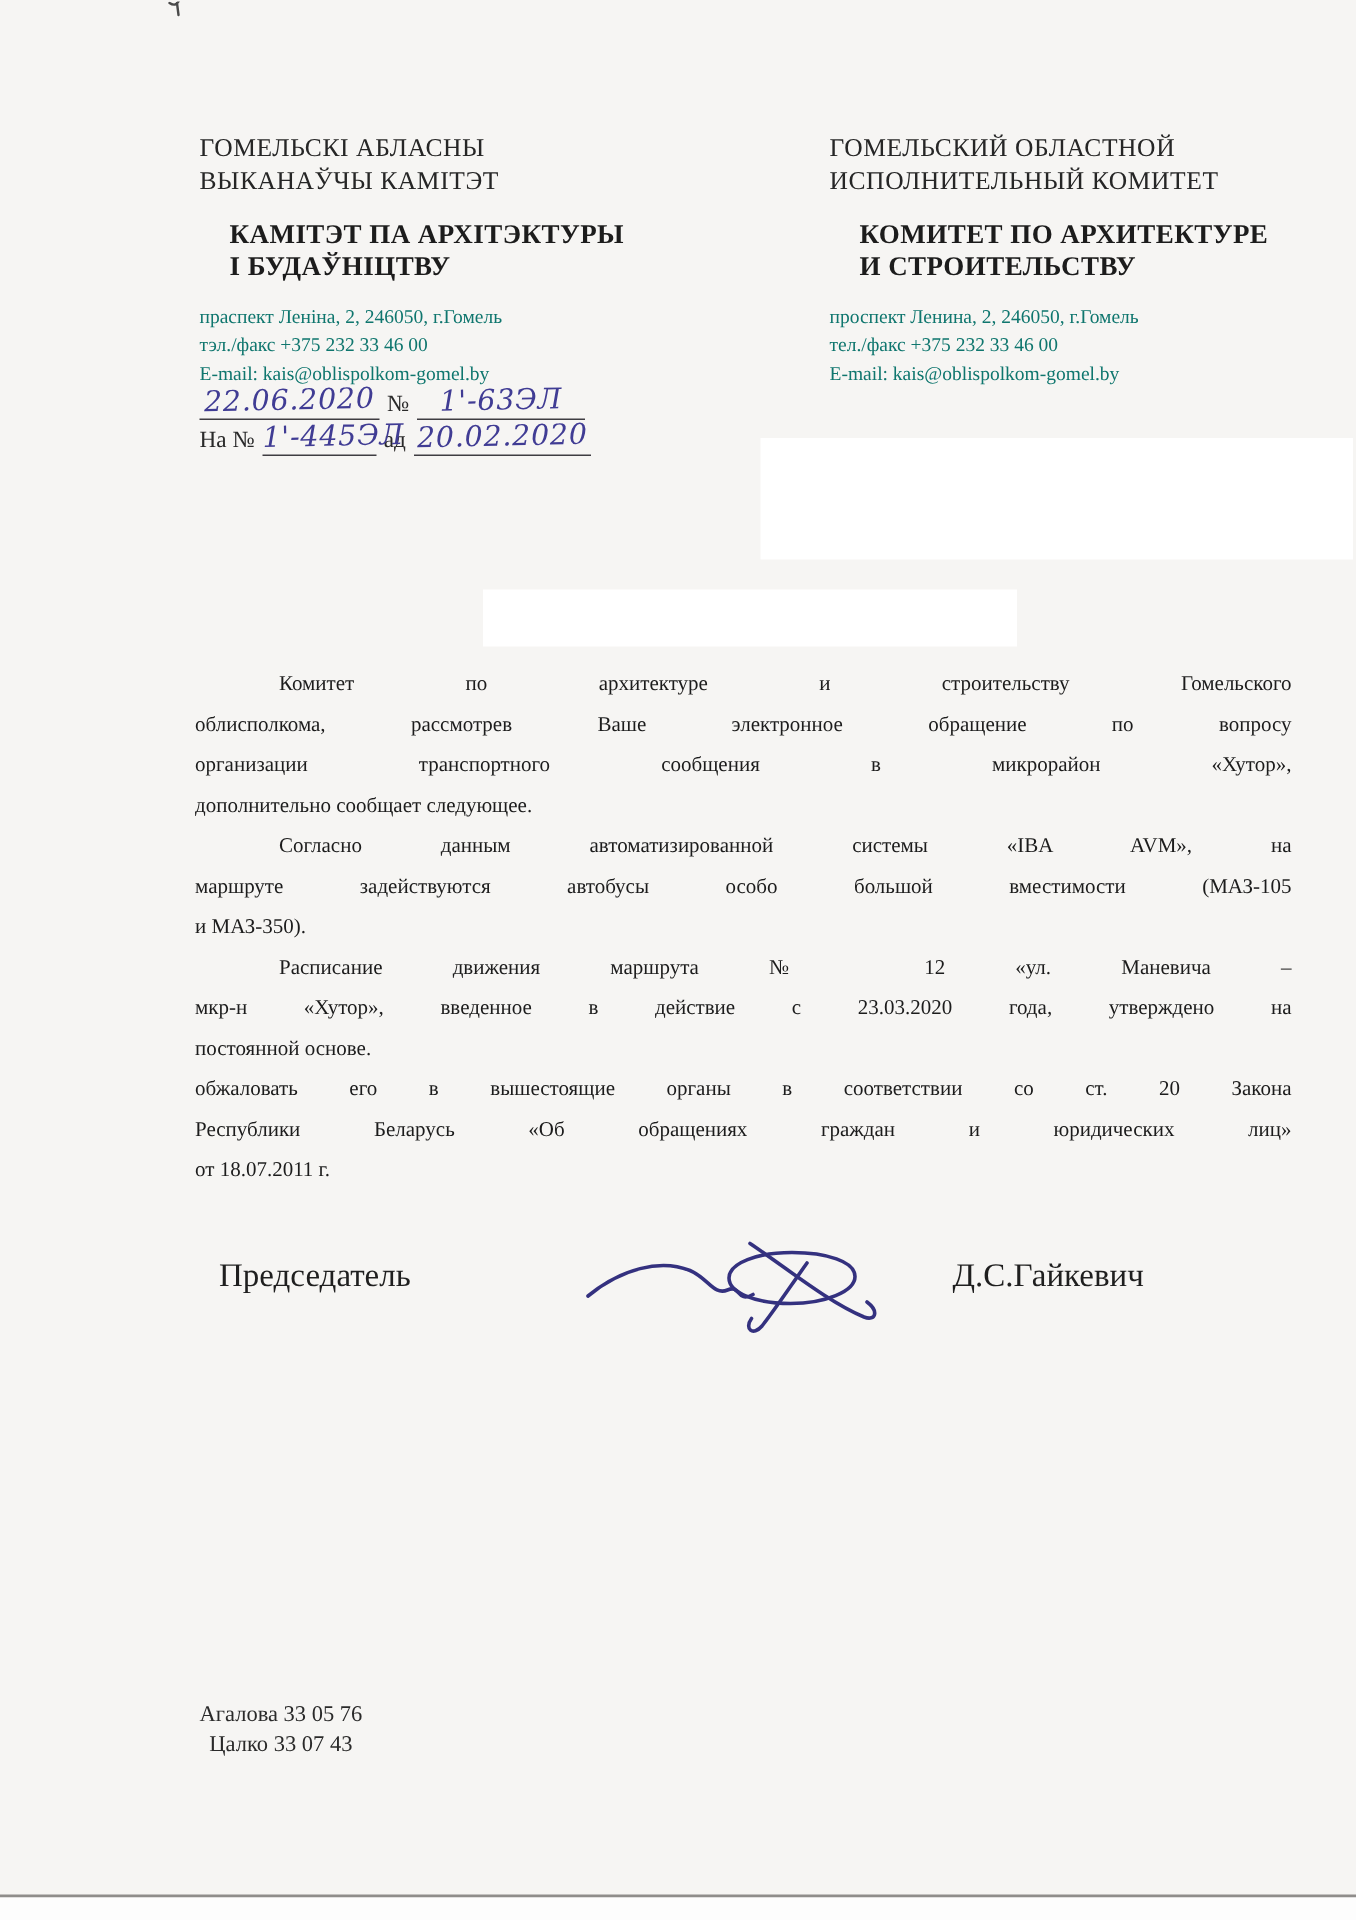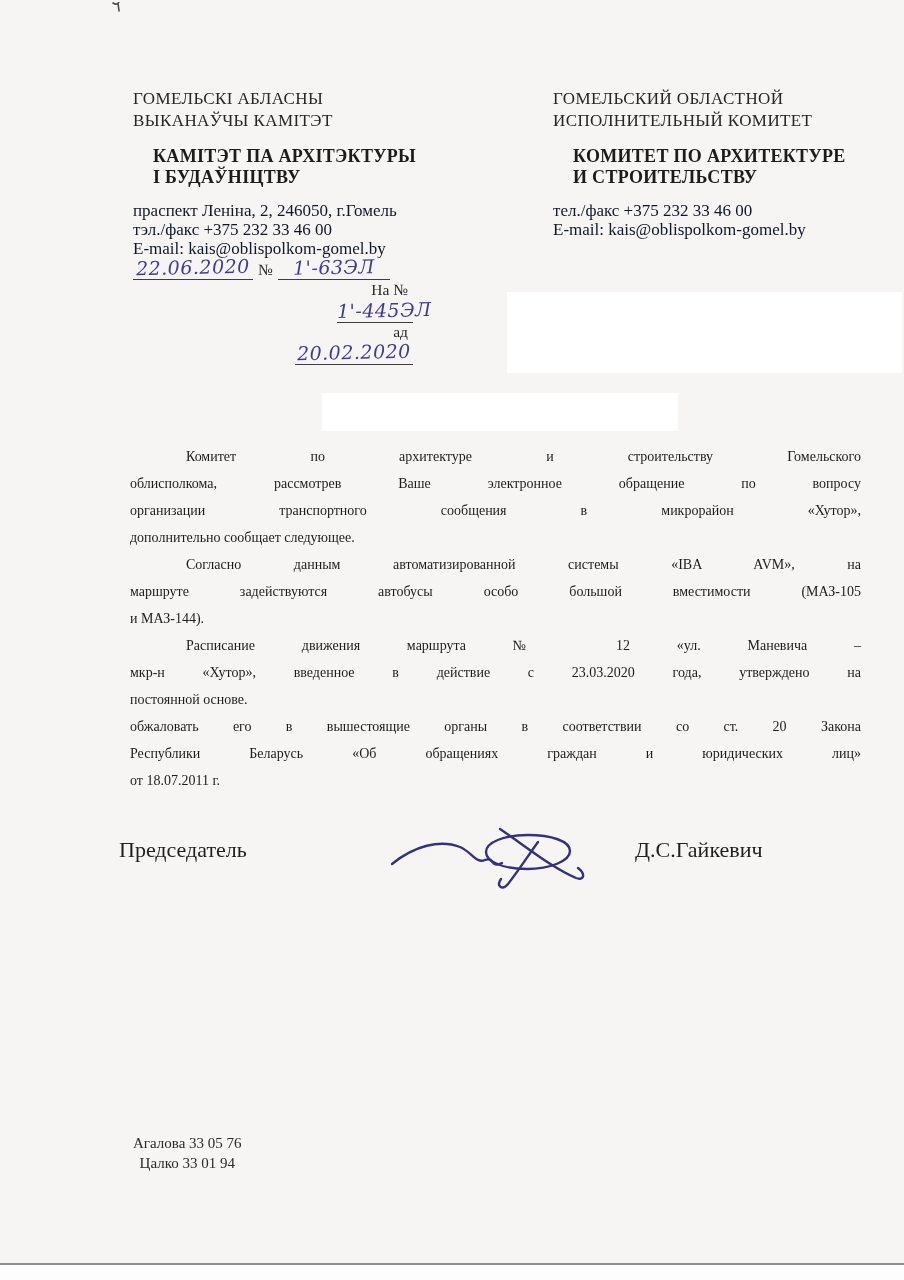--- a/index.html
+++ b/index.html
@@ -19,25 +19,25 @@
   .org-line {
     font-size: 17px; line-height: 22px; letter-spacing: 0.4px;
     color: #262626;
   }
   .committee-block { margin-top: 14px; margin-left: 20px; }
   .committee-line {
     font-size: 18px; line-height: 21px; font-weight: bold;
     letter-spacing: 0.3px; color: #1c1c1c;
   }
   .address-block { margin-top: 13px; }
-  .address-line { font-size: 17px; line-height: 19px; color: #0f172a; }
+  .address-line { font-size: 13px; line-height: 19px; color: #0f766e; }
   
   .refs { position: absolute; left: 133px; top: 257px; width: 280px; }
   .ref-row { display: flex; align-items: flex-end; }
-  .ref-row + .ref-row { margin-top: 1px; flex-direction: column; }
+  .ref-row + .ref-row { margin-top: 1px; }
   .fill-cell {
     border-bottom: 1.5px solid #3f3d42;
     text-align: center;
     padding-bottom: 1px;
   }
   .hand {
     font-family: "DejaVu Serif", serif;
     font-style: italic;
     font-size: 19px;
     line-height: 20px;
@@ -62,21 +62,21 @@
     font-size: 14px; color: #1c1c1c;
   }
   .bline {
     height: 27px; line-height: 27px;
     text-align: justify; text-align-last: justify;
     white-space: normal;
   }
   .bline.indent { text-indent: 56px; }
   .bline.plast { text-align-last: left; }
   
-  .sign-title { position: absolute; left: 119px; top: 837px; font-size: 22px; }
+  .sign-title { position: absolute; left: 146px; top: 837px; font-size: 22px; }
   .sign-name  { position: absolute; left: 635px; top: 837px; font-size: 22px; }
   .sign-scribble { position: absolute; left: 388px; top: 818px; }
   
   .footer-contacts { position: absolute; left: 133px; top: 1134px; text-align: center; }
   .contact-line { font-size: 15px; line-height: 19.5px; color: #2a2a2a; }
   
   .scan-mark { position: absolute; left: 109px; top: 0; }
   .scan-edge-line {
     position: absolute; left: 0; top: 1263px; width: 904px; height: 2px;
     background: #8f8d8b;
@@ -122,20 +122,21 @@
     <div class="org-line">ГОМЕЛЬСКИЙ ОБЛАСТНОЙ</div>
         <div class="org-line">ИСПОЛНИТЕЛЬНЫЙ КОМИТЕТ</div>
       </div>
     <div class="committee-block">
 
     <div class="committee-line">КОМИТЕТ ПО АРХИТЕКТУРЕ</div>
         <div class="committee-line">И СТРОИТЕЛЬСТВУ</div>
       </div>
     <div class="address-block">
 
+    <div class="address-line">проспект Ленина, 2, 246050, г.Гомель</div>
         <div class="address-line">тел./факс +375 232 33 46 00</div>
         <div class="address-line">E-mail: kais@oblispolkom-gomel.by</div>
       </div>
   </div>
 
   <div class="refs">
     <div class="ref-row">
       <div class="fill-cell w-date1">
         <span class="hand">22.06.2020</span>
       </div>
@@ -159,21 +160,21 @@
   <div class="redaction redaction-1"></div>
   <div class="redaction redaction-2"></div>
 
   <div class="body-text">
       <div class="bline indent">Комитет по архитектуре и строительству Гомельского</div>
       <div class="bline">облисполкома, рассмотрев Ваше электронное обращение по вопросу</div>
       <div class="bline">организации транспортного сообщения в микрорайон «Хутор»,</div>
       <div class="bline plast">дополнительно сообщает следующее.</div>
       <div class="bline indent">Согласно данным автоматизированной системы «IBA AVM», на</div>
       <div class="bline">маршруте задействуются автобусы особо большой вместимости (МАЗ-105</div>
-      <div class="bline plast">и МАЗ-144).</div>
+      <div class="bline plast">и МАЗ-350).</div>
       <div class="bline indent">Расписание движения маршрута № 12 «ул. Маневича –</div>
       <div class="bline">мкр-н «Хутор», введенное в действие с 23.03.2020 года, утверждено на</div>
       <div class="bline plast">постоянной основе.</div>
       <div class="bline">обжаловать его в вышестоящие органы в соответствии со ст. 20 Закона</div>
       <div class="bline">Республики Беларусь «Об обращениях граждан и юридических лиц»</div>
       <div class="bline plast">от 18.07.2011 г.</div>
     </div>
 
   <div class="sign-title">Председатель</div>
   <div class="sign-scribble">
@@ -184,19 +185,19 @@
         <path d="M112,11 C136,27 164,50 188,60 C196,63 198,56 190,50"></path>
         <path d="M150,24 C140,38 128,56 120,66 C114,73 108,68 113,61"></path>
       </g>
     </svg>
   </div>
   <div class="sign-name">Д.С.Гайкевич</div>
 
   <div class="footer-contacts">
 
   <div class="contact-line">Агалова 33 05 76</div>
-      <div class="contact-line">Цалко 33 01 94</div>
+      <div class="contact-line">Цалко 33 07 43</div>
     </div>
 
   <div class="scan-edge-line"></div>
   <div class="scan-edge-below"></div>
 
 </div>
 
 </body></html>

